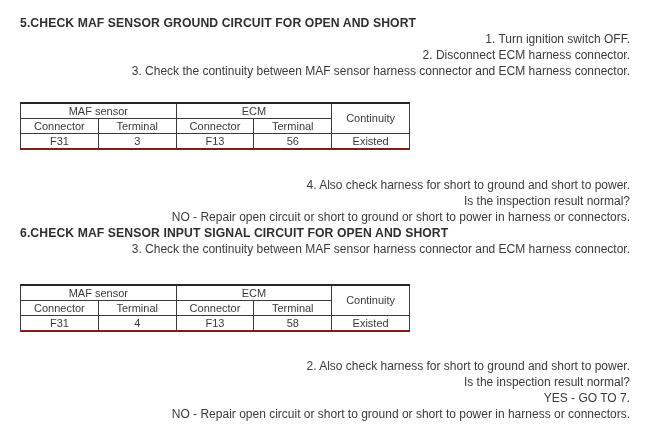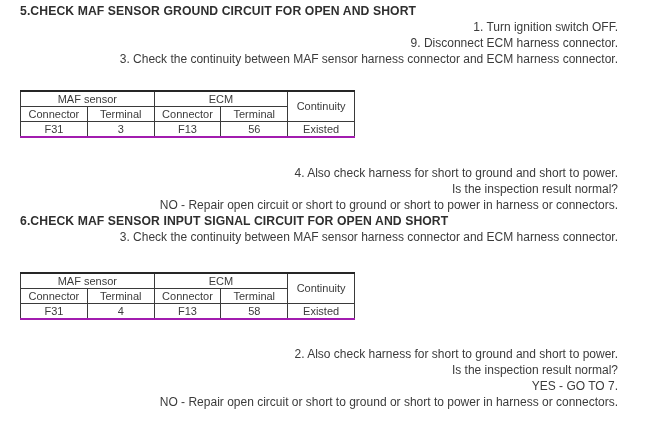--- a/index.html
+++ b/index.html
@@ -4,61 +4,62 @@
 <style>
   html, body { margin: 0; padding: 0; }
   body {
     width: 650px;
     height: 428px;
     background: #ffffff;
     overflow: hidden;
     font-family: "Liberation Sans", sans-serif;
   }
   .page {
-    padding: 3px 32px 0 20px;
+    padding: 3px 20px 0 20px;
     color: #3b3b3b;
     font-size: 12px;
+    margin-top: 12px;
   }
   .heading {
     font-weight: 700;
     color: #2f2f2f;
     font-size: 12.2px;
     line-height: 16px;
     letter-spacing: 0.1px;
   }
   p.line { margin: 0; line-height: 16px; text-align: right; }
   table.cont-table {
     border-collapse: collapse;
     table-layout: fixed;
-    width: 335px;
+    width: 390px;
     font-size: 11px;
     color: #3b3b3b;
     border-top: 2px solid #262626;
-    border-bottom: 2px solid #a21caf;
+    border-bottom: 2px solid #7f1d1d;
     margin: 23px 0 27px 0;
   }
   table.cont-table td {
     border: 1px solid #3a3a3a;
     height: 14px;
     padding: 0 2px;
     text-align: center;
     vertical-align: middle;
     line-height: 13px;
   }
   table.t2 { margin: 27px 0 26px 0; }
 </style>
 </head>
 <body>
 
 <div class="page">
 
   <div>
     <div class="heading">5.CHECK MAF SENSOR GROUND CIRCUIT FOR OPEN AND SHORT</div>
     <p class="line">1. Turn ignition switch OFF.</p>
-    <p class="line">9. Disconnect ECM harness connector.</p>
+    <p class="line">2. Disconnect ECM harness connector.</p>
     <p class="line">3. Check the continuity between MAF sensor harness connector and ECM harness connector.</p>
 
     <table class="cont-table">
       <colgroup>
           <col>
           <col>
           <col>
           <col>
           <col>
         </colgroup>

